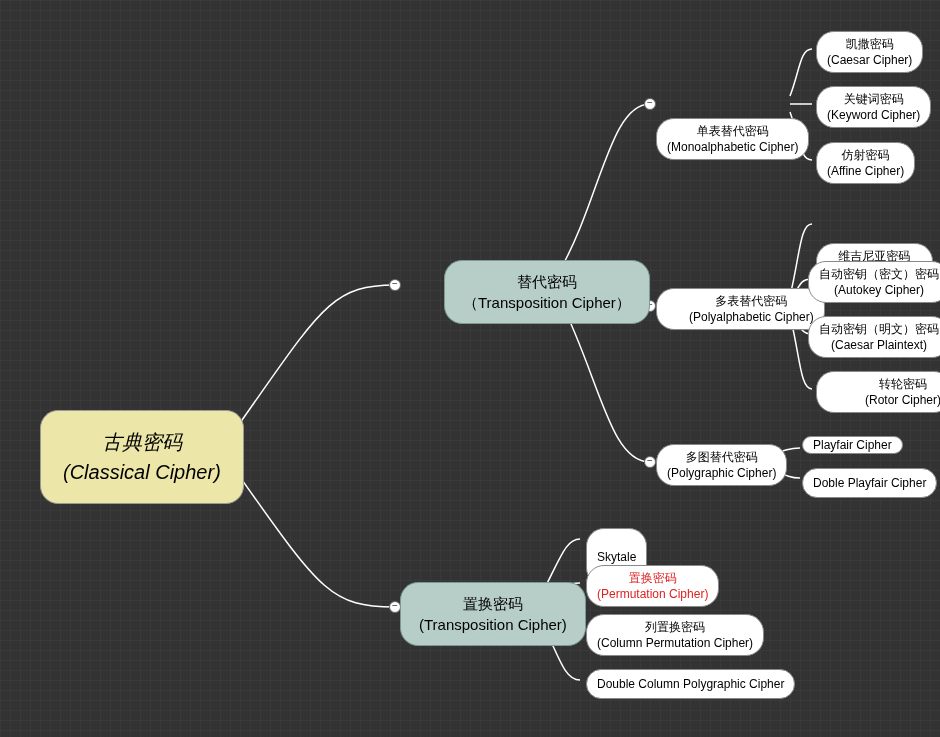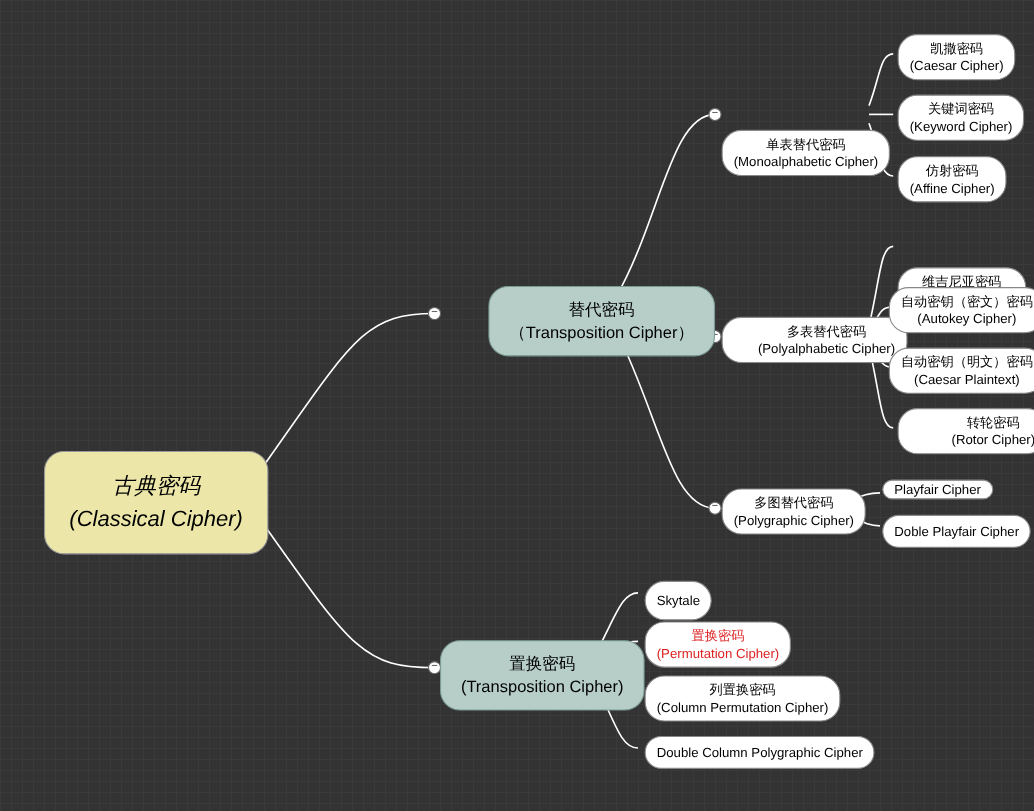--- a/index.html
+++ b/index.html
@@ -164,21 +164,21 @@
   <span class="line2">(Rotor Cipher)</span>
 </div>
 
 <div class="node" style="left:802px; top:436px; padding:0 10px;">
   <span>Playfair Cipher</span>
 </div>
 <div class="node" style="left:802px; top:446px; padding:6px 10px;margin-top:22px;">
   <span>Doble Playfair Cipher</span>
 </div>
 
-<div class="node" style="left:586px; top:528px; padding:9px 10px;">
+<div class="node" style="left:586px; top:528px; padding:20px 10px;">
   <span>Skytale</span>
 </div>
 <div class="node highlight" style="left:586px; top:565px;">
   <span>置换密码</span>
   <span class="line2">(Permutation Cipher)</span>
 </div>
 <div class="node" style="left:586px; top:614px;">
   <span>列置换密码</span>
   <span class="line2">(Column Permutation Cipher)</span>
 </div>

